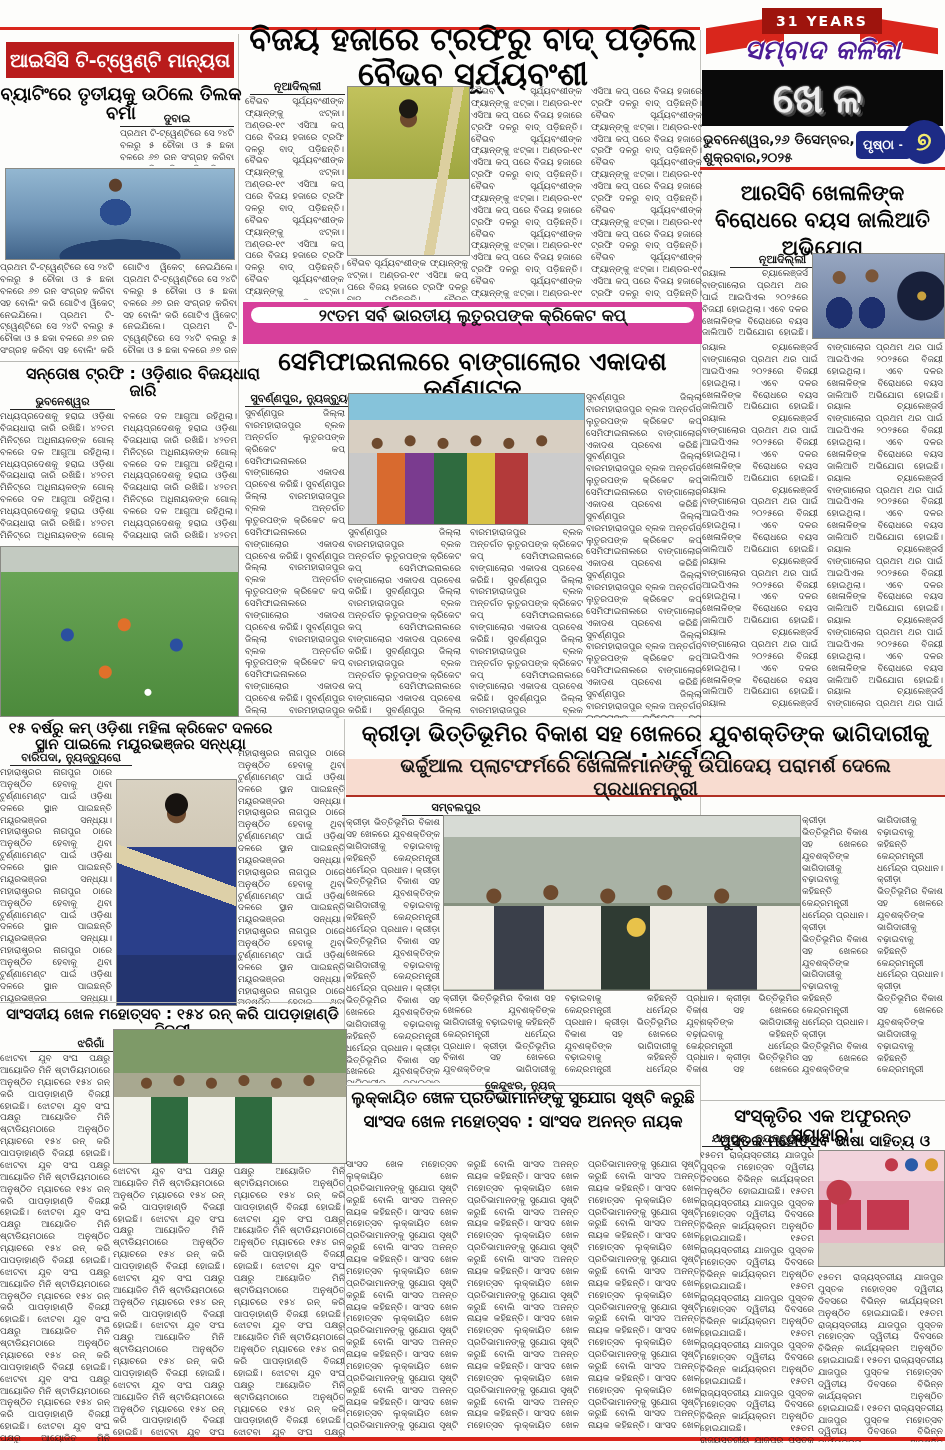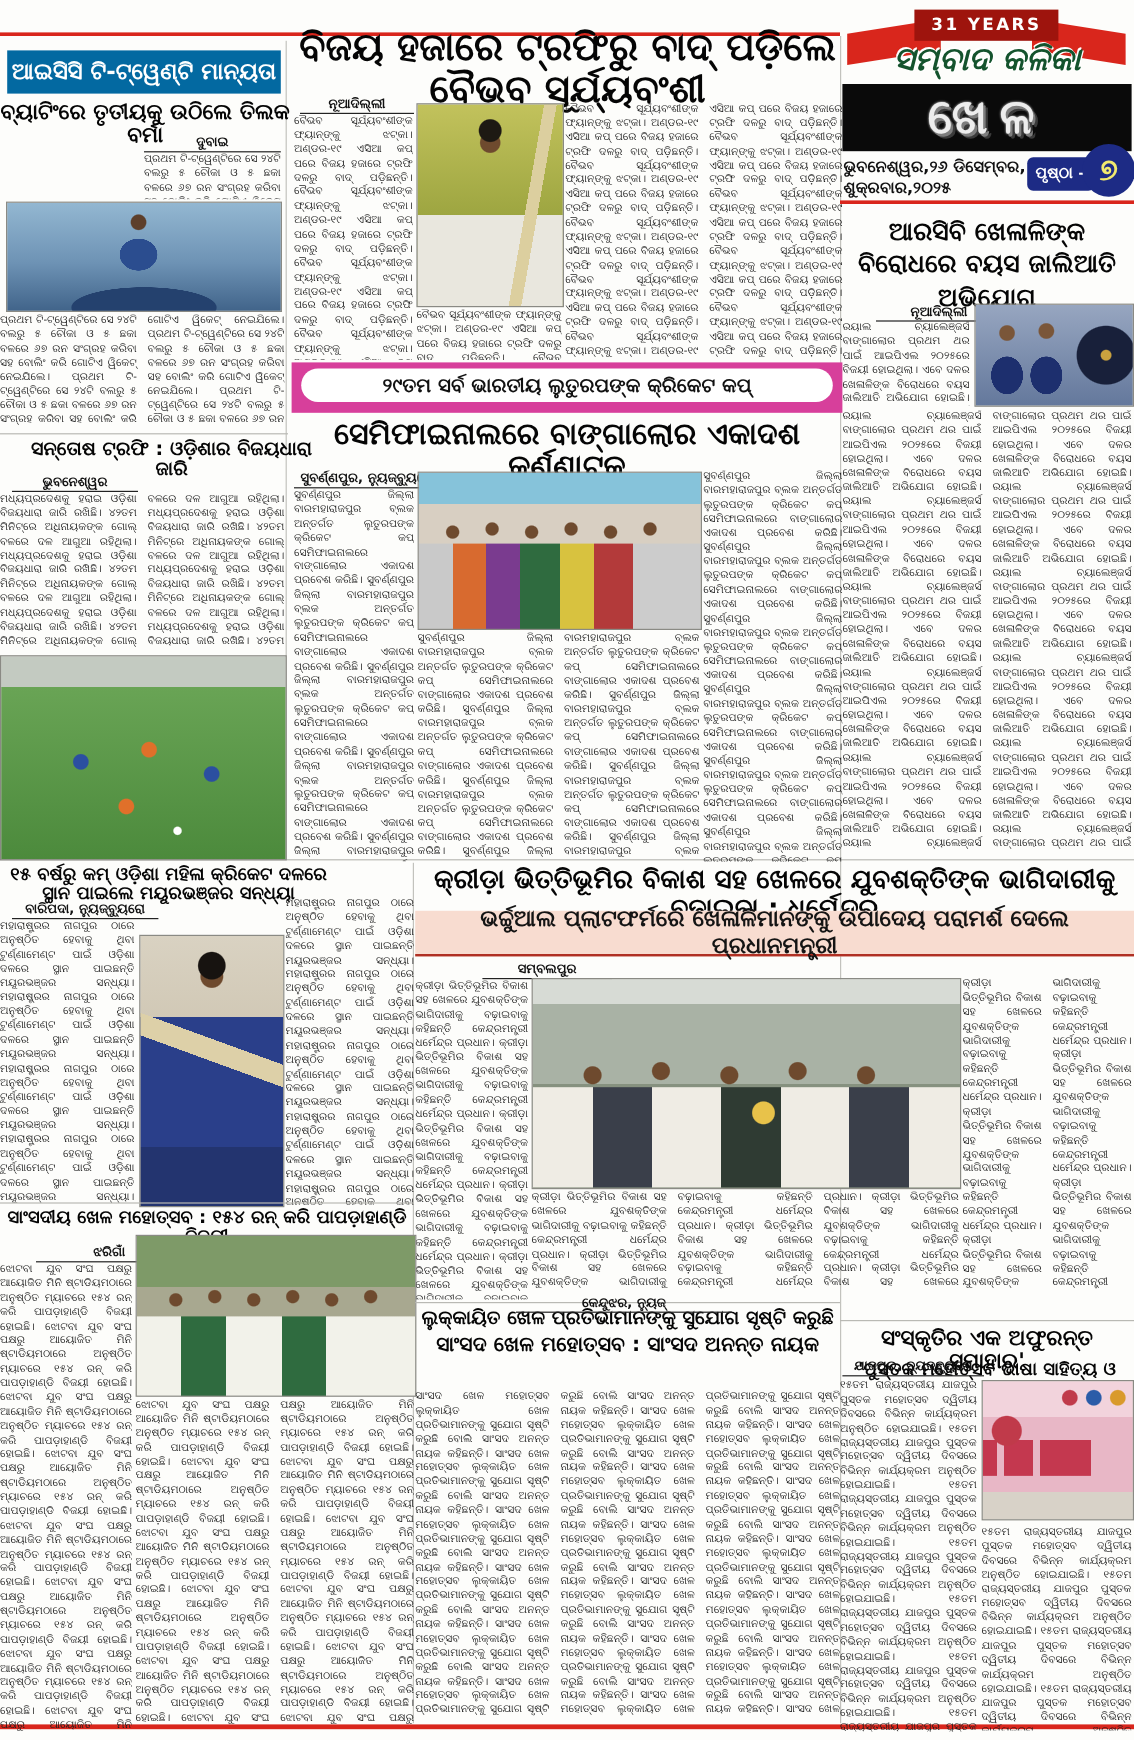--- a/index.html
+++ b/index.html
@@ -3,36 +3,36 @@
 <meta charset="utf-8">
 <style>
   html,body{margin:0;padding:0;background:#e9e9e6;}
   #page{position:relative;width:945px;height:1450px;background:#fdfdfb;margin:0 auto;
         font-family:"DejaVu Sans","Liberation Sans",sans-serif;color:#111;overflow:hidden;
         border-right:1px solid #cfcfcb;}
   .abs{position:absolute;}
   .rule-red{background:#d9261c;}
   .rule-gray{background:#b9b9b4;}
   .vrule{background:#c2c2bd;width:1px;}
-  .kicker{background:#0369a1;color:#fff;font-weight:bold;font-size:19px;text-align:center;
+  .kicker{background:#b91c1c;color:#fff;font-weight:bold;font-size:19px;text-align:center;
           display:flex;align-items:center;justify-content:center;}
   .headline{font-weight:bold;color:#050505;text-align:center;line-height:1.08;
             font-family:"DejaVu Sans","Liberation Sans",sans-serif;}
   .dateline{font-size:11px;font-weight:bold;text-align:center;border-bottom:1.5px solid #222;
             padding-bottom:1px;white-space:nowrap;overflow:hidden;}
   .body-txt{font-size:9px;line-height:1.32;text-align:justify;color:#1c1c1c;overflow:hidden;
             font-family:"DejaVu Serif","Liberation Serif",serif;word-break:break-word;}
   .cols2{column-count:2;column-gap:9px;}
   .cols3{column-count:3;column-gap:9px;}
   .photo{background-repeat:no-repeat;background-size:cover;border:1px solid #8a8a84;}
   
   .ribbon-tail{background:#d9261c;height:26px;}
   .ribbon-center{background:#9e140d;color:#fff;font-weight:bold;font-size:14px;
                  text-align:center;line-height:26px;letter-spacing:2px;}
-  .logo-script{color:#14532d;font-weight:bold;font-style:italic;font-size:27px;text-align:center;
+  .logo-script{color:#4c1d95;font-weight:bold;font-style:italic;font-size:27px;text-align:center;
                text-shadow:1px 1px 0 #fff,-1px -1px 0 #fff;}
   .section-banner{background:#0a0a0a;color:#ededed;display:flex;align-items:center;justify-content:center;
                   font-weight:bold;font-size:40px;letter-spacing:10px;
                   text-shadow:2px 2px 0 #7d7d7d,4px 4px 0 #3a3a3a, 0 0 2px #fff;}
   .mast-date{font-size:13.5px;font-weight:bold;line-height:1.35;}
   .badge-pill{background:#1d2b85;color:#fff;font-weight:bold;font-size:13px;text-align:center;
               border-radius:5px;}
   .badge-circle{background:#1d2b85;border-radius:50%;color:#f2ea6e;font-weight:bold;font-size:25px;
                 display:flex;align-items:center;justify-content:center;}
   .band{background:#d73f9b;}
@@ -117,21 +117,21 @@
        background-image:
          radial-gradient(circle at 20% 28%, #7a5639 0 6px, rgba(0,0,0,0) 7px),
          radial-gradient(circle at 45% 26%, #7a5639 0 6px, rgba(0,0,0,0) 7px),
          radial-gradient(ellipse 22px 26px at 20% 70%, #1d2f6e 0 60%, rgba(0,0,0,0) 61%),
          radial-gradient(ellipse 22px 26px at 45% 70%, #1d2f6e 0 60%, rgba(0,0,0,0) 61%),
          radial-gradient(circle at 83% 50%, #c9a23f 0 4px, #18203a 5px 24px, rgba(0,0,0,0) 25px),
          linear-gradient(180deg,#97a6c0,#64789c);"></div>
   <div class="abs body-txt cols2" style="left:702px;top:342px;width:241px;height:374px;">ରୟାଲ ଚ୍ୟାଲେଞ୍ଜର୍ସ ବାଙ୍ଗାଲୋର ପ୍ରଥମ ଥର ପାଇଁ ଆଇପିଏଲ ୨୦୨୫ରେ ବିଜୟୀ ହୋଇଥିଲା। ଏବେ ଦଳର ଖେଳାଳିଙ୍କ ବିରୋଧରେ ବୟସ ଜାଲିଆତି ଅଭିଯୋଗ ହୋଇଛି। ରୟାଲ ଚ୍ୟାଲେଞ୍ଜର୍ସ ବାଙ୍ଗାଲୋର ପ୍ରଥମ ଥର ପାଇଁ ଆଇପିଏଲ ୨୦୨୫ରେ ବିଜୟୀ ହୋଇଥିଲା। ଏବେ ଦଳର ଖେଳାଳିଙ୍କ ବିରୋଧରେ ବୟସ ଜାଲିଆତି ଅଭିଯୋଗ ହୋଇଛି। ରୟାଲ ଚ୍ୟାଲେଞ୍ଜର୍ସ ବାଙ୍ଗାଲୋର ପ୍ରଥମ ଥର ପାଇଁ ଆଇପିଏଲ ୨୦୨୫ରେ ବିଜୟୀ ହୋଇଥିଲା। ଏବେ ଦଳର ଖେଳାଳିଙ୍କ ବିରୋଧରେ ବୟସ ଜାଲିଆତି ଅଭିଯୋଗ ହୋଇଛି। ରୟାଲ ଚ୍ୟାଲେଞ୍ଜର୍ସ ବାଙ୍ଗାଲୋର ପ୍ରଥମ ଥର ପାଇଁ ଆଇପିଏଲ ୨୦୨୫ରେ ବିଜୟୀ ହୋଇଥିଲା। ଏବେ ଦଳର ଖେଳାଳିଙ୍କ ବିରୋଧରେ ବୟସ ଜାଲିଆତି ଅଭିଯୋଗ ହୋଇଛି। ରୟାଲ ଚ୍ୟାଲେଞ୍ଜର୍ସ ବାଙ୍ଗାଲୋର ପ୍ରଥମ ଥର ପାଇଁ ଆଇପିଏଲ ୨୦୨୫ରେ ବିଜୟୀ ହୋଇଥିଲା। ଏବେ ଦଳର ଖେଳାଳିଙ୍କ ବିରୋଧରେ ବୟସ ଜାଲିଆତି ଅଭିଯୋଗ ହୋଇଛି। ରୟାଲ ଚ୍ୟାଲେଞ୍ଜର୍ସ ବାଙ୍ଗାଲୋର ପ୍ରଥମ ଥର ପାଇଁ ଆଇପିଏଲ ୨୦୨୫ରେ ବିଜୟୀ ହୋଇଥିଲା। ଏବେ ଦଳର ଖେଳାଳିଙ୍କ ବିରୋଧରେ ବୟସ ଜାଲିଆତି ଅଭିଯୋଗ ହୋଇଛି। ରୟାଲ ଚ୍ୟାଲେଞ୍ଜର୍ସ ବାଙ୍ଗାଲୋର ପ୍ରଥମ ଥର ପାଇଁ ଆଇପିଏଲ ୨୦୨୫ରେ ବିଜୟୀ ହୋଇଥିଲା। ଏବେ ଦଳର ଖେଳାଳିଙ୍କ ବିରୋଧରେ ବୟସ ଜାଲିଆତି ଅଭିଯୋଗ ହୋଇଛି। ରୟାଲ ଚ୍ୟାଲେଞ୍ଜର୍ସ ବାଙ୍ଗାଲୋର ପ୍ରଥମ ଥର ପାଇଁ ଆଇପିଏଲ ୨୦୨୫ରେ ବିଜୟୀ ହୋଇଥିଲା। ଏବେ ଦଳର ଖେଳାଳିଙ୍କ ବିରୋଧରେ ବୟସ ଜାଲିଆତି ଅଭିଯୋଗ ହୋଇଛି। ରୟାଲ ଚ୍ୟାଲେଞ୍ଜର୍ସ ବାଙ୍ଗାଲୋର ପ୍ରଥମ ଥର ପାଇଁ ଆଇପିଏଲ ୨୦୨୫ରେ ବିଜୟୀ ହୋଇଥିଲା। ଏବେ ଦଳର ଖେଳାଳିଙ୍କ ବିରୋଧରେ ବୟସ ଜାଲିଆତି ଅଭିଯୋଗ ହୋଇଛି। ରୟାଲ ଚ୍ୟାଲେଞ୍ଜର୍ସ ବାଙ୍ଗାଲୋର ପ୍ରଥମ ଥର ପାଇଁ ଆଇପିଏଲ ୨୦୨୫ରେ ବିଜୟୀ ହୋଇଥିଲା। ଏବେ ଦଳର ଖେଳାଳିଙ୍କ ବିରୋଧରେ ବୟସ ଜାଲିଆତି ଅଭିଯୋଗ ହୋଇଛି। ରୟାଲ ଚ୍ୟାଲେଞ୍ଜର୍ସ ବାଙ୍ଗାଲୋର ପ୍ରଥମ ଥର ପାଇଁ ଆଇପିଏଲ ୨୦୨୫ରେ ବିଜୟୀ ହୋଇଥିଲା। ଏବେ ଦଳର ଖେଳାଳିଙ୍କ ବିରୋଧରେ ବୟସ ଜାଲିଆତି ଅଭିଯୋଗ ହୋଇଛି। ରୟାଲ ଚ୍ୟାଲେଞ୍ଜର୍ସ ବାଙ୍ଗାଲୋର ପ୍ରଥମ ଥର ପାଇଁ ଆଇପିଏଲ ୨୦୨୫ରେ ବିଜୟୀ ହୋଇଥିଲା। ଏବେ ଦଳର ଖେଳାଳିଙ୍କ ବିରୋଧରେ ବୟସ ଜାଲିଆତି ଅଭିଯୋଗ ହୋଇଛି। ରୟାଲ ଚ୍ୟାଲେଞ୍ଜର୍ସ ବାଙ୍ଗାଲୋର ପ୍ରଥମ ଥର ପାଇଁ ଆଇପିଏଲ ୨୦୨୫ରେ ବିଜୟୀ ହୋଇଥିଲା। ଏବେ ଦଳର ଖେଳାଳିଙ୍କ ବିରୋଧରେ ବୟସ ଜାଲିଆତି ଅଭିଯୋଗ ହୋଇଛି। ରୟାଲ ଚ୍ୟାଲେଞ୍ଜର୍ସ ବାଙ୍ଗାଲୋର ପ୍ରଥମ ଥର ପାଇଁ ଆଇପିଏଲ ୨୦୨୫ରେ ବିଜୟୀ ହୋଇଥିଲା। ଏବେ ଦଳର ଖେଳାଳିଙ୍କ ବିରୋଧରେ ବୟସ ଜାଲିଆତି ଅଭିଯୋଗ ହୋଇଛି। ରୟାଲ ଚ୍ୟାଲେଞ୍ଜର୍ସ ବାଙ୍ଗାଲୋର ପ୍ରଥମ ଥର ପାଇଁ ଆଇପିଏଲ ୨୦୨୫ରେ ବିଜୟୀ ହୋଇଥିଲା। ଏବେ ଦଳର ଖେଳାଳିଙ୍କ ବିରୋଧରେ ବୟସ ଜାଲିଆତି ଅଭିଯୋଗ ହୋଇଛି। ରୟାଲ ଚ୍ୟାଲେଞ୍ଜର୍ସ ବାଙ୍ଗାଲୋର ପ୍ରଥମ ଥର ପାଇଁ ଆଇପିଏଲ ୨୦୨୫ରେ ବିଜୟୀ ହୋଇଥିଲା। ଏବେ ଦଳର ଖେଳାଳିଙ୍କ ବିରୋଧରେ ବୟସ ଜାଲିଆତି ଅଭିଯୋଗ ହୋଇଛି। ରୟାଲ ଚ୍ୟାଲେଞ୍ଜର୍ସ ବାଙ୍ଗାଲୋର ପ୍ରଥମ ଥର ପାଇଁ ଆଇପିଏଲ ୨୦୨୫ରେ ବିଜୟୀ ହୋଇଥିଲା। ଏବେ ଦଳର ଖେଳାଳିଙ୍କ ବିରୋଧରେ ବୟସ ଜାଲିଆତି ଅଭିଯୋଗ ହୋଇଛି। ରୟାଲ ଚ୍ୟାଲେଞ୍ଜର୍ସ ବାଙ୍ଗାଲୋର ପ୍ରଥମ ଥର ପାଇଁ ଆଇପିଏଲ ୨୦୨୫ରେ ବିଜୟୀ ହୋଇଥିଲା। ଏବେ ଦଳର ଖେଳାଳିଙ୍କ ବିରୋଧରେ ବୟସ ଜାଲିଆତି ଅଭିଯୋଗ ହୋଇଛି। ରୟାଲ ଚ୍ୟାଲେଞ୍ଜର୍ସ ବାଙ୍ଗାଲୋର ପ୍ରଥମ ଥର ପାଇଁ ଆଇପିଏଲ ୨୦୨୫ରେ ବିଜୟୀ ହୋଇଥିଲା। ଏବେ ଦଳର ଖେଳାଳିଙ୍କ ବିରୋଧରେ ବୟସ ଜାଲିଆତି ଅଭିଯୋଗ ହୋଇଛି। ରୟାଲ ଚ୍ୟାଲେଞ୍ଜର୍ସ ବାଙ୍ଗାଲୋର ପ୍ରଥମ ଥର ପାଇଁ ଆଇପିଏଲ ୨୦୨୫ରେ ବିଜୟୀ ହୋଇଥିଲା। ଏବେ ଦଳର ଖେଳାଳିଙ୍କ ବିରୋଧରେ ବୟସ ଜାଲିଆତି ଅଭିଯୋଗ ହୋଇଛି। ରୟାଲ ଚ୍ୟାଲେଞ୍ଜର୍ସ ବାଙ୍ଗାଲୋର ପ୍ରଥମ ଥର ପାଇଁ ଆଇପିଏଲ ୨୦୨୫ରେ ବିଜୟୀ ହୋଇଥିଲା। ଏବେ ଦଳର ଖେଳାଳିଙ୍କ ବିରୋଧରେ ବୟସ ଜାଲିଆତି ଅଭିଯୋଗ ହୋଇଛି। ରୟାଲ ଚ୍ୟାଲେଞ୍ଜର୍ସ ବାଙ୍ଗାଲୋର ପ୍ରଥମ ଥର ପାଇଁ ଆଇପିଏଲ ୨୦୨୫ରେ ବିଜୟୀ ହୋଇଥିଲା। ଏବେ ଦଳର ଖେଳାଳିଙ୍କ ବିରୋଧରେ ବୟସ ଜାଲିଆତି ଅଭିଯୋଗ ହୋଇଛି। ରୟାଲ ଚ୍ୟାଲେଞ୍ଜର୍ସ ବାଙ୍ଗାଲୋର ପ୍ରଥମ ଥର ପାଇଁ ଆଇପିଏଲ ୨୦୨୫ରେ ବିଜୟୀ ହୋଇଥିଲା। ଏବେ ଦଳର ଖେଳାଳିଙ୍କ ବିରୋଧରେ ବୟସ ଜାଲିଆତି ଅଭିଯୋଗ ହୋଇଛି। ରୟାଲ ଚ୍ୟାଲେଞ୍ଜର୍ସ ବାଙ୍ଗାଲୋର ପ୍ରଥମ ଥର ପାଇଁ ଆଇପିଏଲ ୨୦୨୫ରେ ବିଜୟୀ ହୋଇଥିଲା। ଏବେ ଦଳର ଖେଳାଳିଙ୍କ ବିରୋଧରେ ବୟସ ଜାଲିଆତି ଅଭିଯୋଗ ହୋଇଛି। ରୟାଲ ଚ୍ୟାଲେଞ୍ଜର୍ସ ବାଙ୍ଗାଲୋର ପ୍ରଥମ ଥର ପାଇଁ ଆଇପିଏଲ ୨୦୨୫ରେ ବିଜୟୀ ହୋଇଥିଲା। ଏବେ ଦଳର ଖେଳାଳିଙ୍କ ବିରୋଧରେ ବୟସ ଜାଲିଆତି ଅଭିଯୋଗ ହୋଇଛି। ରୟାଲ ଚ୍ୟାଲେଞ୍ଜର୍ସ ବାଙ୍ଗାଲୋର ପ୍ରଥମ ଥର ପାଇଁ ଆଇପିଏଲ ୨୦୨୫ରେ ବିଜୟୀ ହୋଇଥିଲା। ଏବେ ଦଳର ଖେଳାଳିଙ୍କ ବିରୋଧରେ ବୟସ ଜାଲିଆତି ଅଭିଯୋଗ ହୋଇଛି।</div>
 
   <div class="abs band" style="left:243px;top:302px;width:459px;height:42px;"></div>
-  <div class="abs band-pill" style="left:251px;top:307px;width:443px;height:28px;">୨୯ତମ ସର୍ବ ଭାରତୀୟ ଲୁତୁରପଙ୍କ କ୍ରିକେଟ କପ୍</div>
+  <div class="abs band-pill" style="left:251px;top:307px;width:443px;height:16px;">୨୯ତମ ସର୍ବ ଭାରତୀୟ ଲୁତୁରପଙ୍କ କ୍ରିକେଟ କପ୍</div>
   <div class="abs headline" style="left:243px;top:348px;width:459px;font-size:25px;">ସେମିଫାଇନାଲରେ ବାଙ୍ଗାଲୋର ଏକାଦଶ କର୍ଣ୍ଣାଟକ</div>
   <div class="abs dateline" style="left:245px;top:392px;width:122px;">ସୁବର୍ଣ୍ଣପୁର, ନ୍ୟୁଜ୍‌ବ୍ୟୁରୋ</div>
   <div class="abs body-txt" style="left:245px;top:408px;width:100px;height:310px;">ସୁବର୍ଣ୍ଣପୁର ଜିଲ୍ଲା ବାରମହାରାଜପୁର ବ୍ଲକ ଅନ୍ତର୍ଗତ ଲୁତୁରପଙ୍କ କ୍ରିକେଟ କପ୍ ସେମିଫାଇନାଲରେ ବାଙ୍ଗାଲୋର ଏକାଦଶ ପ୍ରବେଶ କରିଛି। ସୁବର୍ଣ୍ଣପୁର ଜିଲ୍ଲା ବାରମହାରାଜପୁର ବ୍ଲକ ଅନ୍ତର୍ଗତ ଲୁତୁରପଙ୍କ କ୍ରିକେଟ କପ୍ ସେମିଫାଇନାଲରେ ବାଙ୍ଗାଲୋର ଏକାଦଶ ପ୍ରବେଶ କରିଛି। ସୁବର୍ଣ୍ଣପୁର ଜିଲ୍ଲା ବାରମହାରାଜପୁର ବ୍ଲକ ଅନ୍ତର୍ଗତ ଲୁତୁରପଙ୍କ କ୍ରିକେଟ କପ୍ ସେମିଫାଇନାଲରେ ବାଙ୍ଗାଲୋର ଏକାଦଶ ପ୍ରବେଶ କରିଛି। ସୁବର୍ଣ୍ଣପୁର ଜିଲ୍ଲା ବାରମହାରାଜପୁର ବ୍ଲକ ଅନ୍ତର୍ଗତ ଲୁତୁରପଙ୍କ କ୍ରିକେଟ କପ୍ ସେମିଫାଇନାଲରେ ବାଙ୍ଗାଲୋର ଏକାଦଶ ପ୍ରବେଶ କରିଛି। ସୁବର୍ଣ୍ଣପୁର ଜିଲ୍ଲା ବାରମହାରାଜପୁର ବ୍ଲକ ଅନ୍ତର୍ଗତ ଲୁତୁରପଙ୍କ କ୍ରିକେଟ କପ୍ ସେମିଫାଇନାଲରେ ବାଙ୍ଗାଲୋର ଏକାଦଶ ପ୍ରବେଶ କରିଛି। ସୁବର୍ଣ୍ଣପୁର ଜିଲ୍ଲା ବାରମହାରାଜପୁର ବ୍ଲକ ଅନ୍ତର୍ଗତ ଲୁତୁରପଙ୍କ କ୍ରିକେଟ କପ୍ ସେମିଫାଇନାଲରେ ବାଙ୍ଗାଲୋର ଏକାଦଶ ପ୍ରବେଶ କରିଛି। ସୁବର୍ଣ୍ଣପୁର ଜିଲ୍ଲା ବାରମହାରାଜପୁର ବ୍ଲକ ଅନ୍ତର୍ଗତ ଲୁତୁରପଙ୍କ କ୍ରିକେଟ କପ୍ ସେମିଫାଇନାଲରେ ବାଙ୍ଗାଲୋର ଏକାଦଶ ପ୍ରବେଶ କରିଛି। ସୁବର୍ଣ୍ଣପୁର ଜିଲ୍ଲା ବାରମହାରାଜପୁର ବ୍ଲକ ଅନ୍ତର୍ଗତ ଲୁତୁରପଙ୍କ କ୍ରିକେଟ କପ୍ ସେମିଫାଇନାଲରେ ବାଙ୍ଗାଲୋର ଏକାଦଶ ପ୍ରବେଶ କରିଛି। ସୁବର୍ଣ୍ଣପୁର ଜିଲ୍ଲା ବାରମହାରାଜପୁର ବ୍ଲକ ଅନ୍ତର୍ଗତ ଲୁତୁରପଙ୍କ କ୍ରିକେଟ କପ୍ ସେମିଫାଇନାଲରେ ବାଙ୍ଗାଲୋର ଏକାଦଶ ପ୍ରବେଶ କରିଛି। ସୁବର୍ଣ୍ଣପୁର ଜିଲ୍ଲା ବାରମହାରାଜପୁର ବ୍ଲକ ଅନ୍ତର୍ଗତ ଲୁତୁରପଙ୍କ କ୍ରିକେଟ କପ୍ ସେମିଫାଇନାଲରେ ବାଙ୍ଗାଲୋର ଏକାଦଶ ପ୍ରବେଶ କରିଛି। ସୁବର୍ଣ୍ଣପୁର ଜିଲ୍ଲା ବାରମହାରାଜପୁର ବ୍ଲକ ଅନ୍ତର୍ଗତ ଲୁତୁରପଙ୍କ କ୍ରିକେଟ କପ୍ ସେମିଫାଇନାଲରେ ବାଙ୍ଗାଲୋର ଏକାଦଶ ପ୍ରବେଶ କରିଛି।</div>
   <div class="abs photo" style="left:348px;top:393px;width:235px;height:130px;
        background-image:
          radial-gradient(circle at 12% 38%, #6e4a2e 0 5px, rgba(0,0,0,0) 6px),
          radial-gradient(circle at 26% 36%, #6e4a2e 0 5px, rgba(0,0,0,0) 6px),
          radial-gradient(circle at 40% 38%, #6e4a2e 0 5px, rgba(0,0,0,0) 6px),
          radial-gradient(circle at 54% 36%, #6e4a2e 0 5px, rgba(0,0,0,0) 6px),
          radial-gradient(circle at 68% 38%, #6e4a2e 0 5px, rgba(0,0,0,0) 6px),

